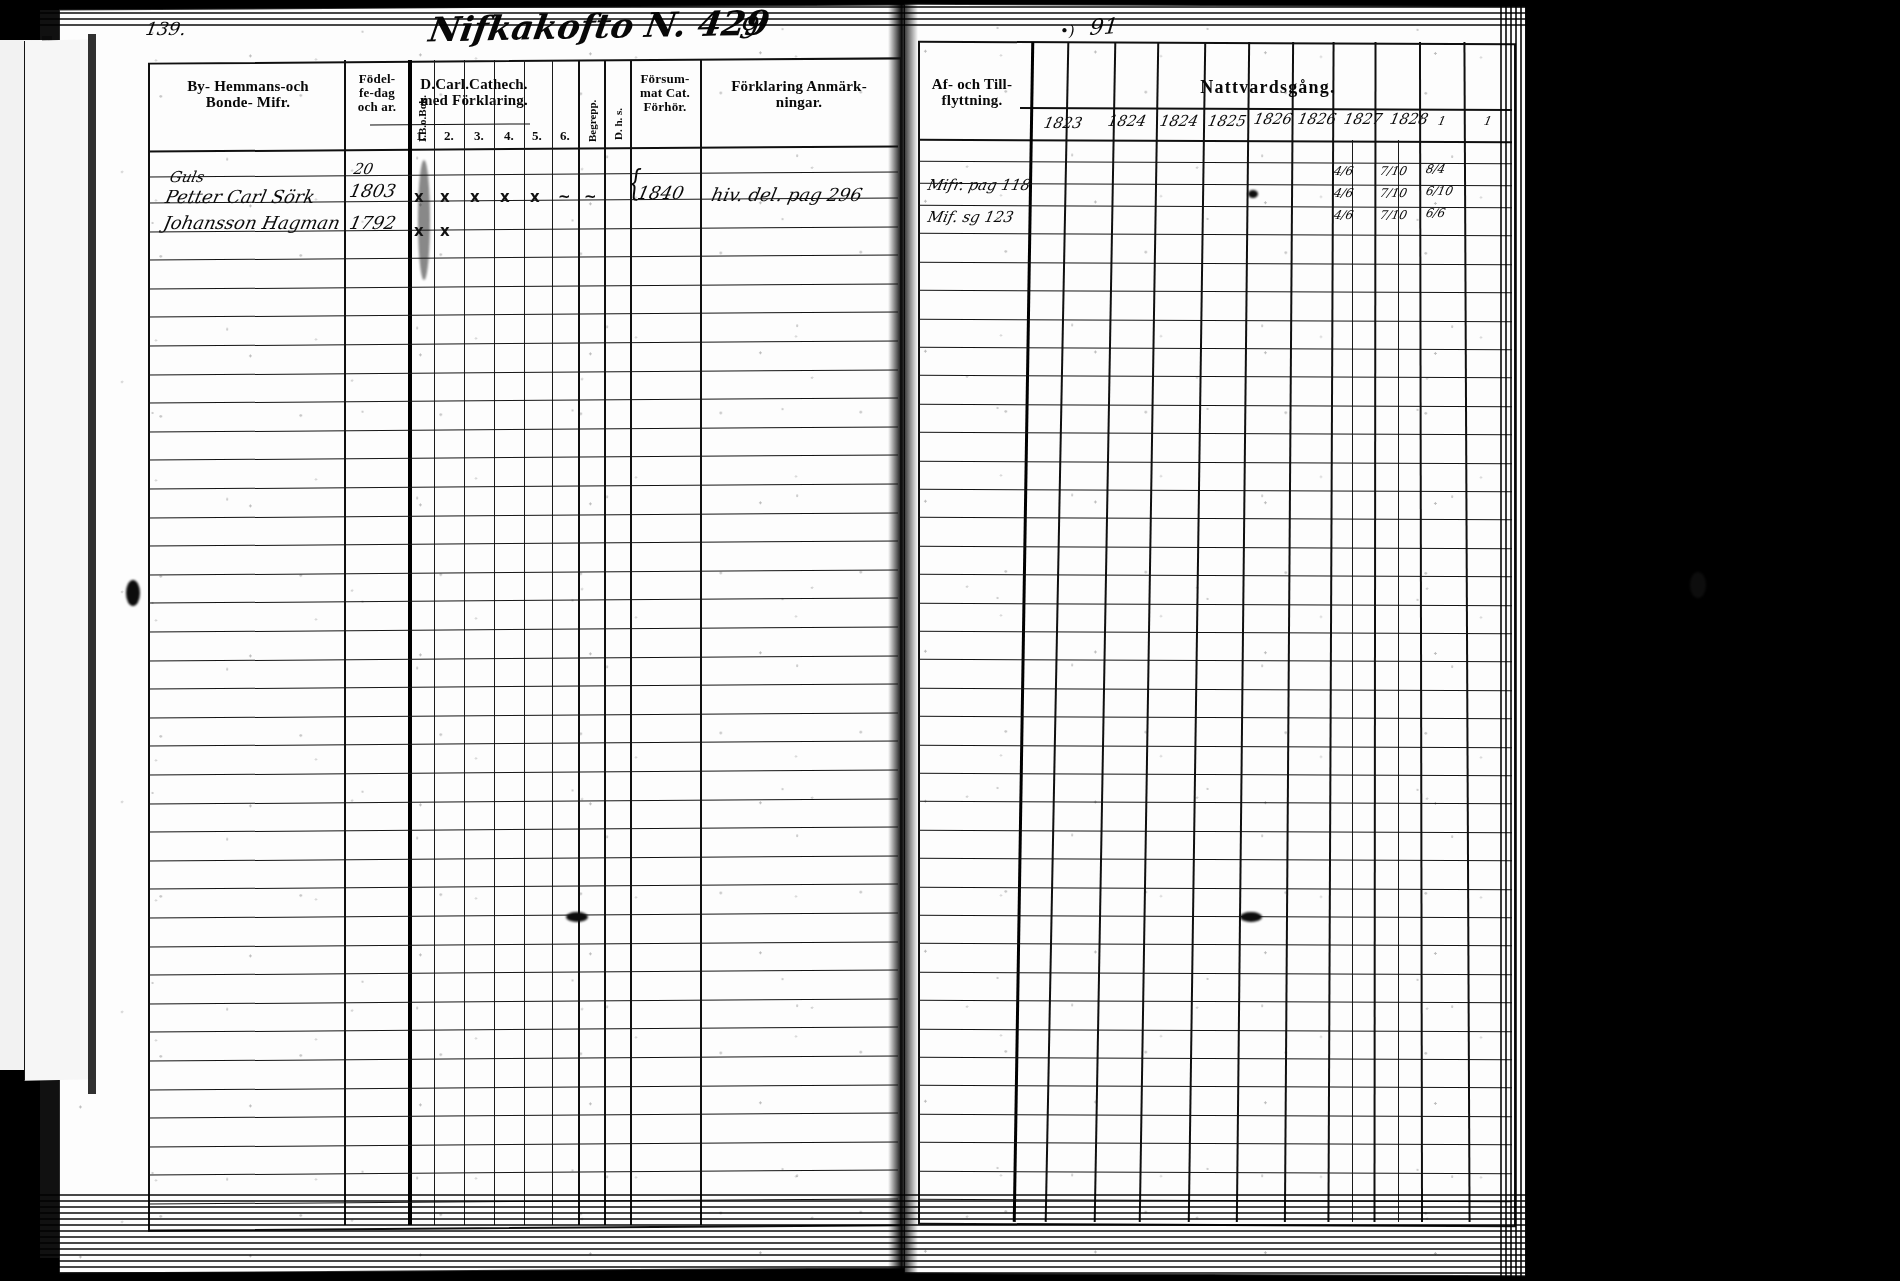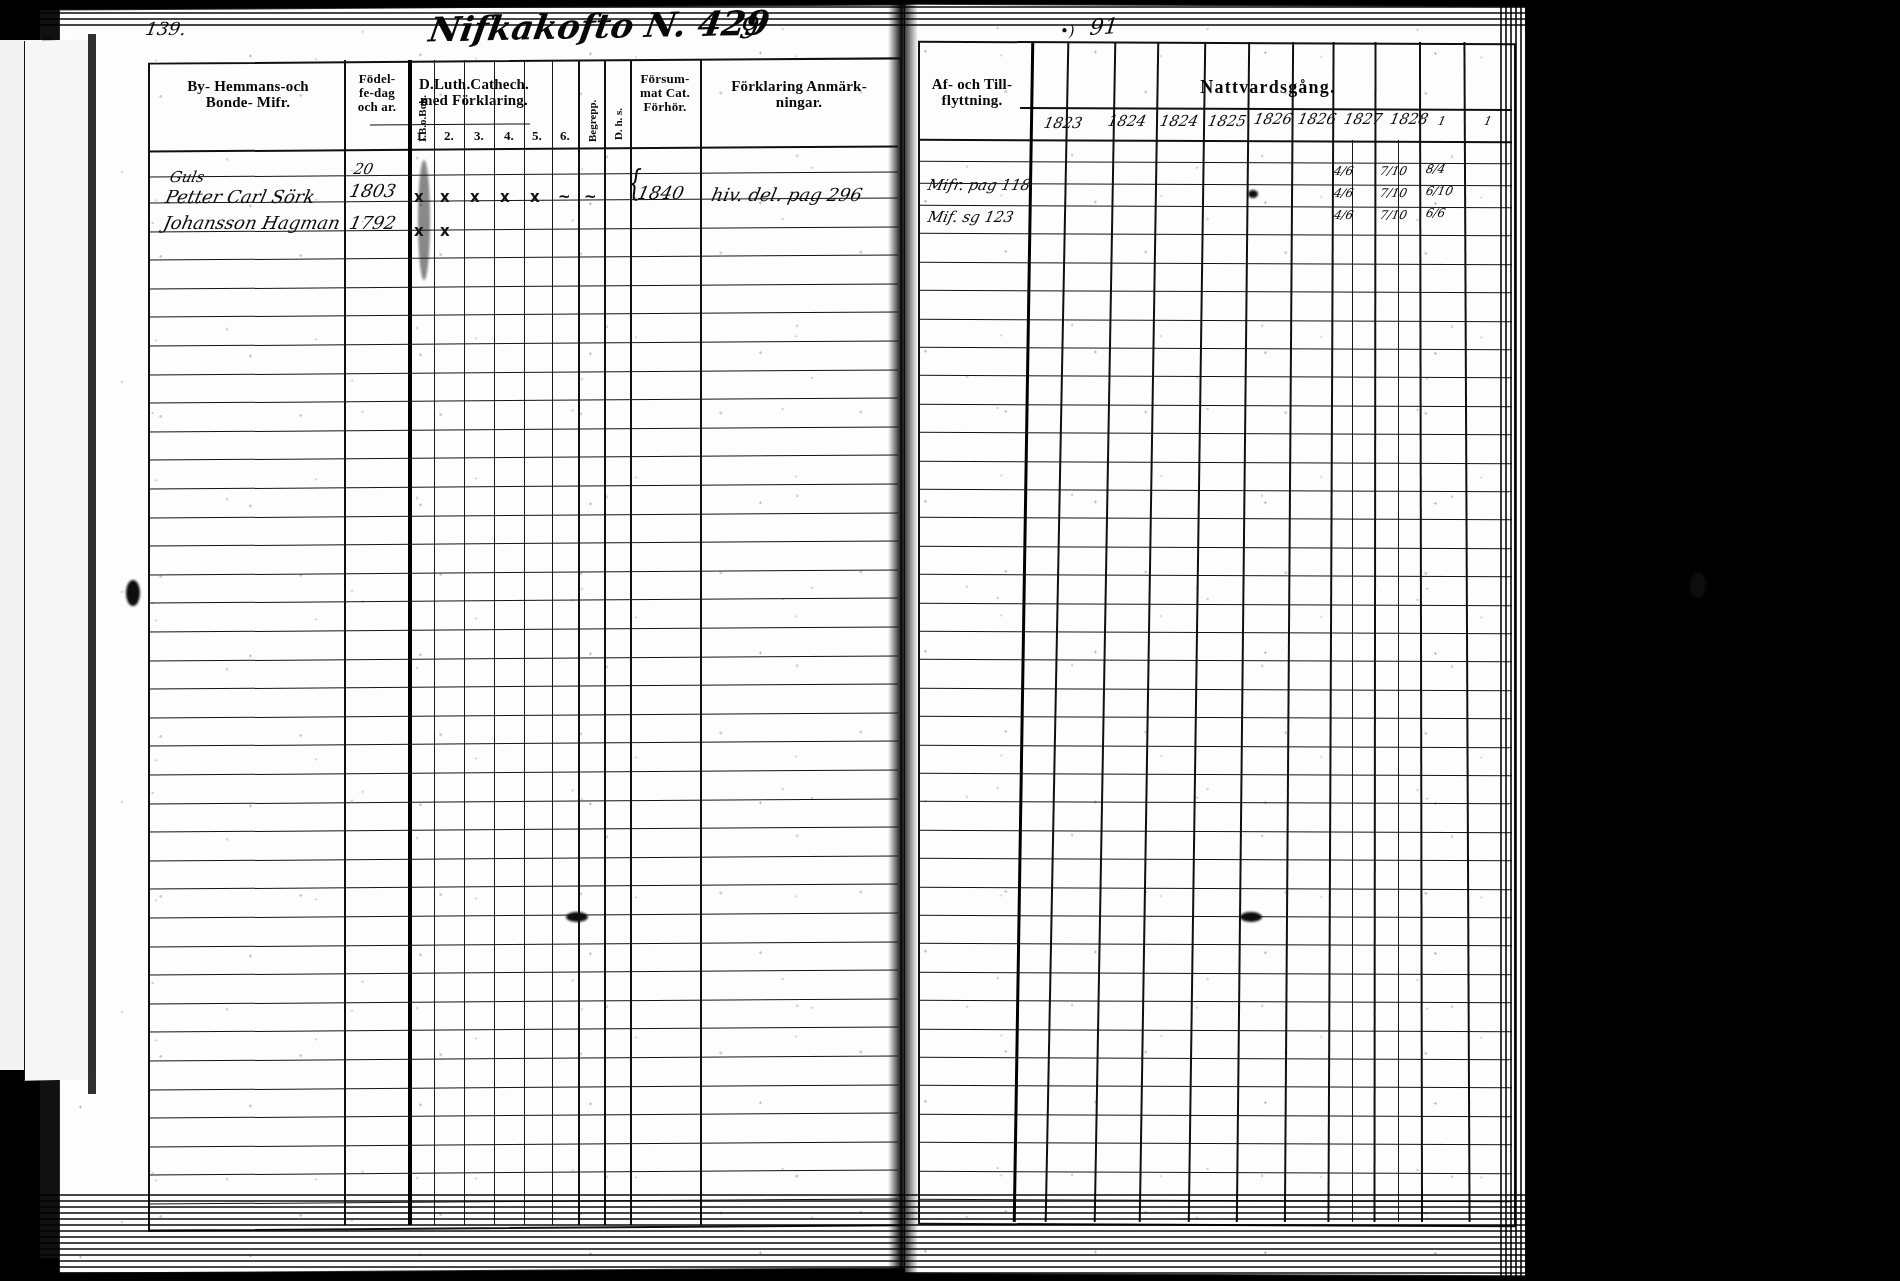--- a/index.html
+++ b/index.html
@@ -252,21 +252,21 @@
 
   <div class="hdr xs" style="left:348px;top:72px;width:58px;">
     <div>Födel-</div>
     <div>fe-dag</div>
     <div>och ar.</div>
   </div>
 
   <div class="rot" style="left:416px;top:142px;">I.B.o.Bok.</div>
 
   <div class="hdr sm" style="left:368px;top:76px;width:212px;">
-    <div>D.Luth.Cathech.</div>
+    <div>D.Carl.Cathech.</div>
     <div>med Förklaring.</div>
   </div>
 
   <div class="rot" style="left:586px;top:142px;">Begrepp.</div>
   <div class="rot" style="left:612px;top:140px;">D. h. s.</div>
 
   <div class="hdr xs" style="left:632px;top:72px;width:66px;">
     <div>Försum-</div>
     <div>mat Cat.</div>
     <div>Förhör.</div>

